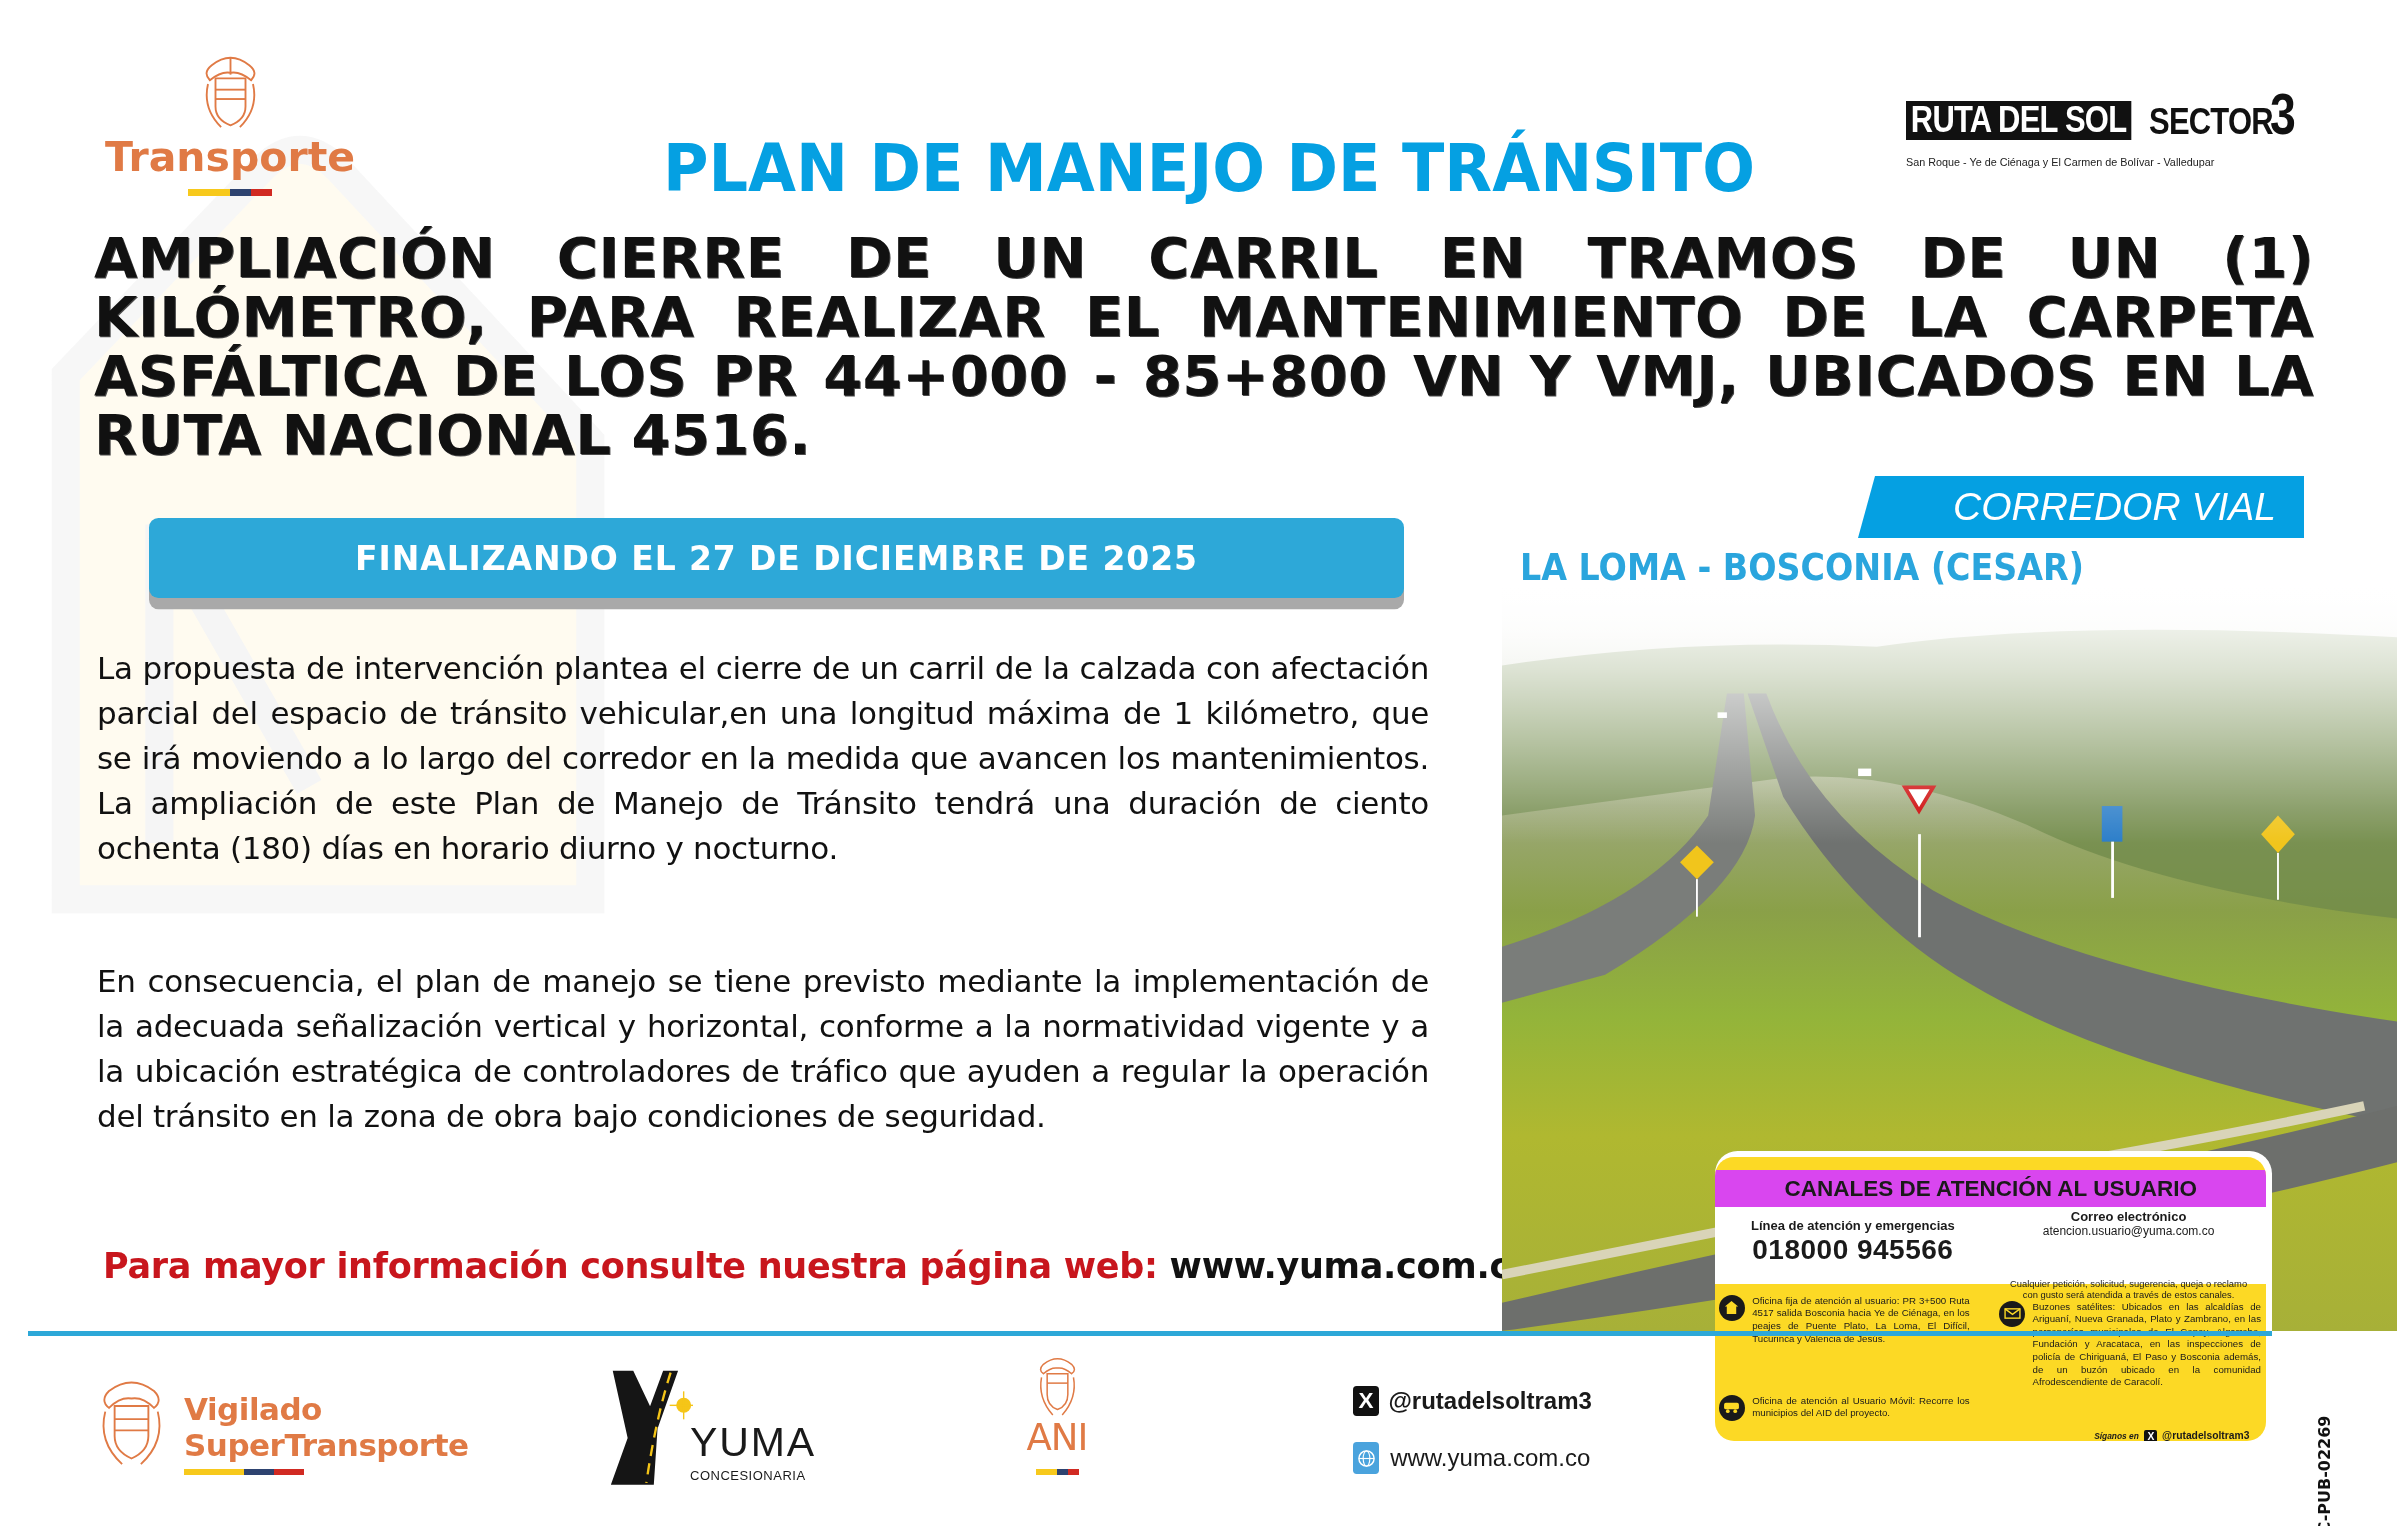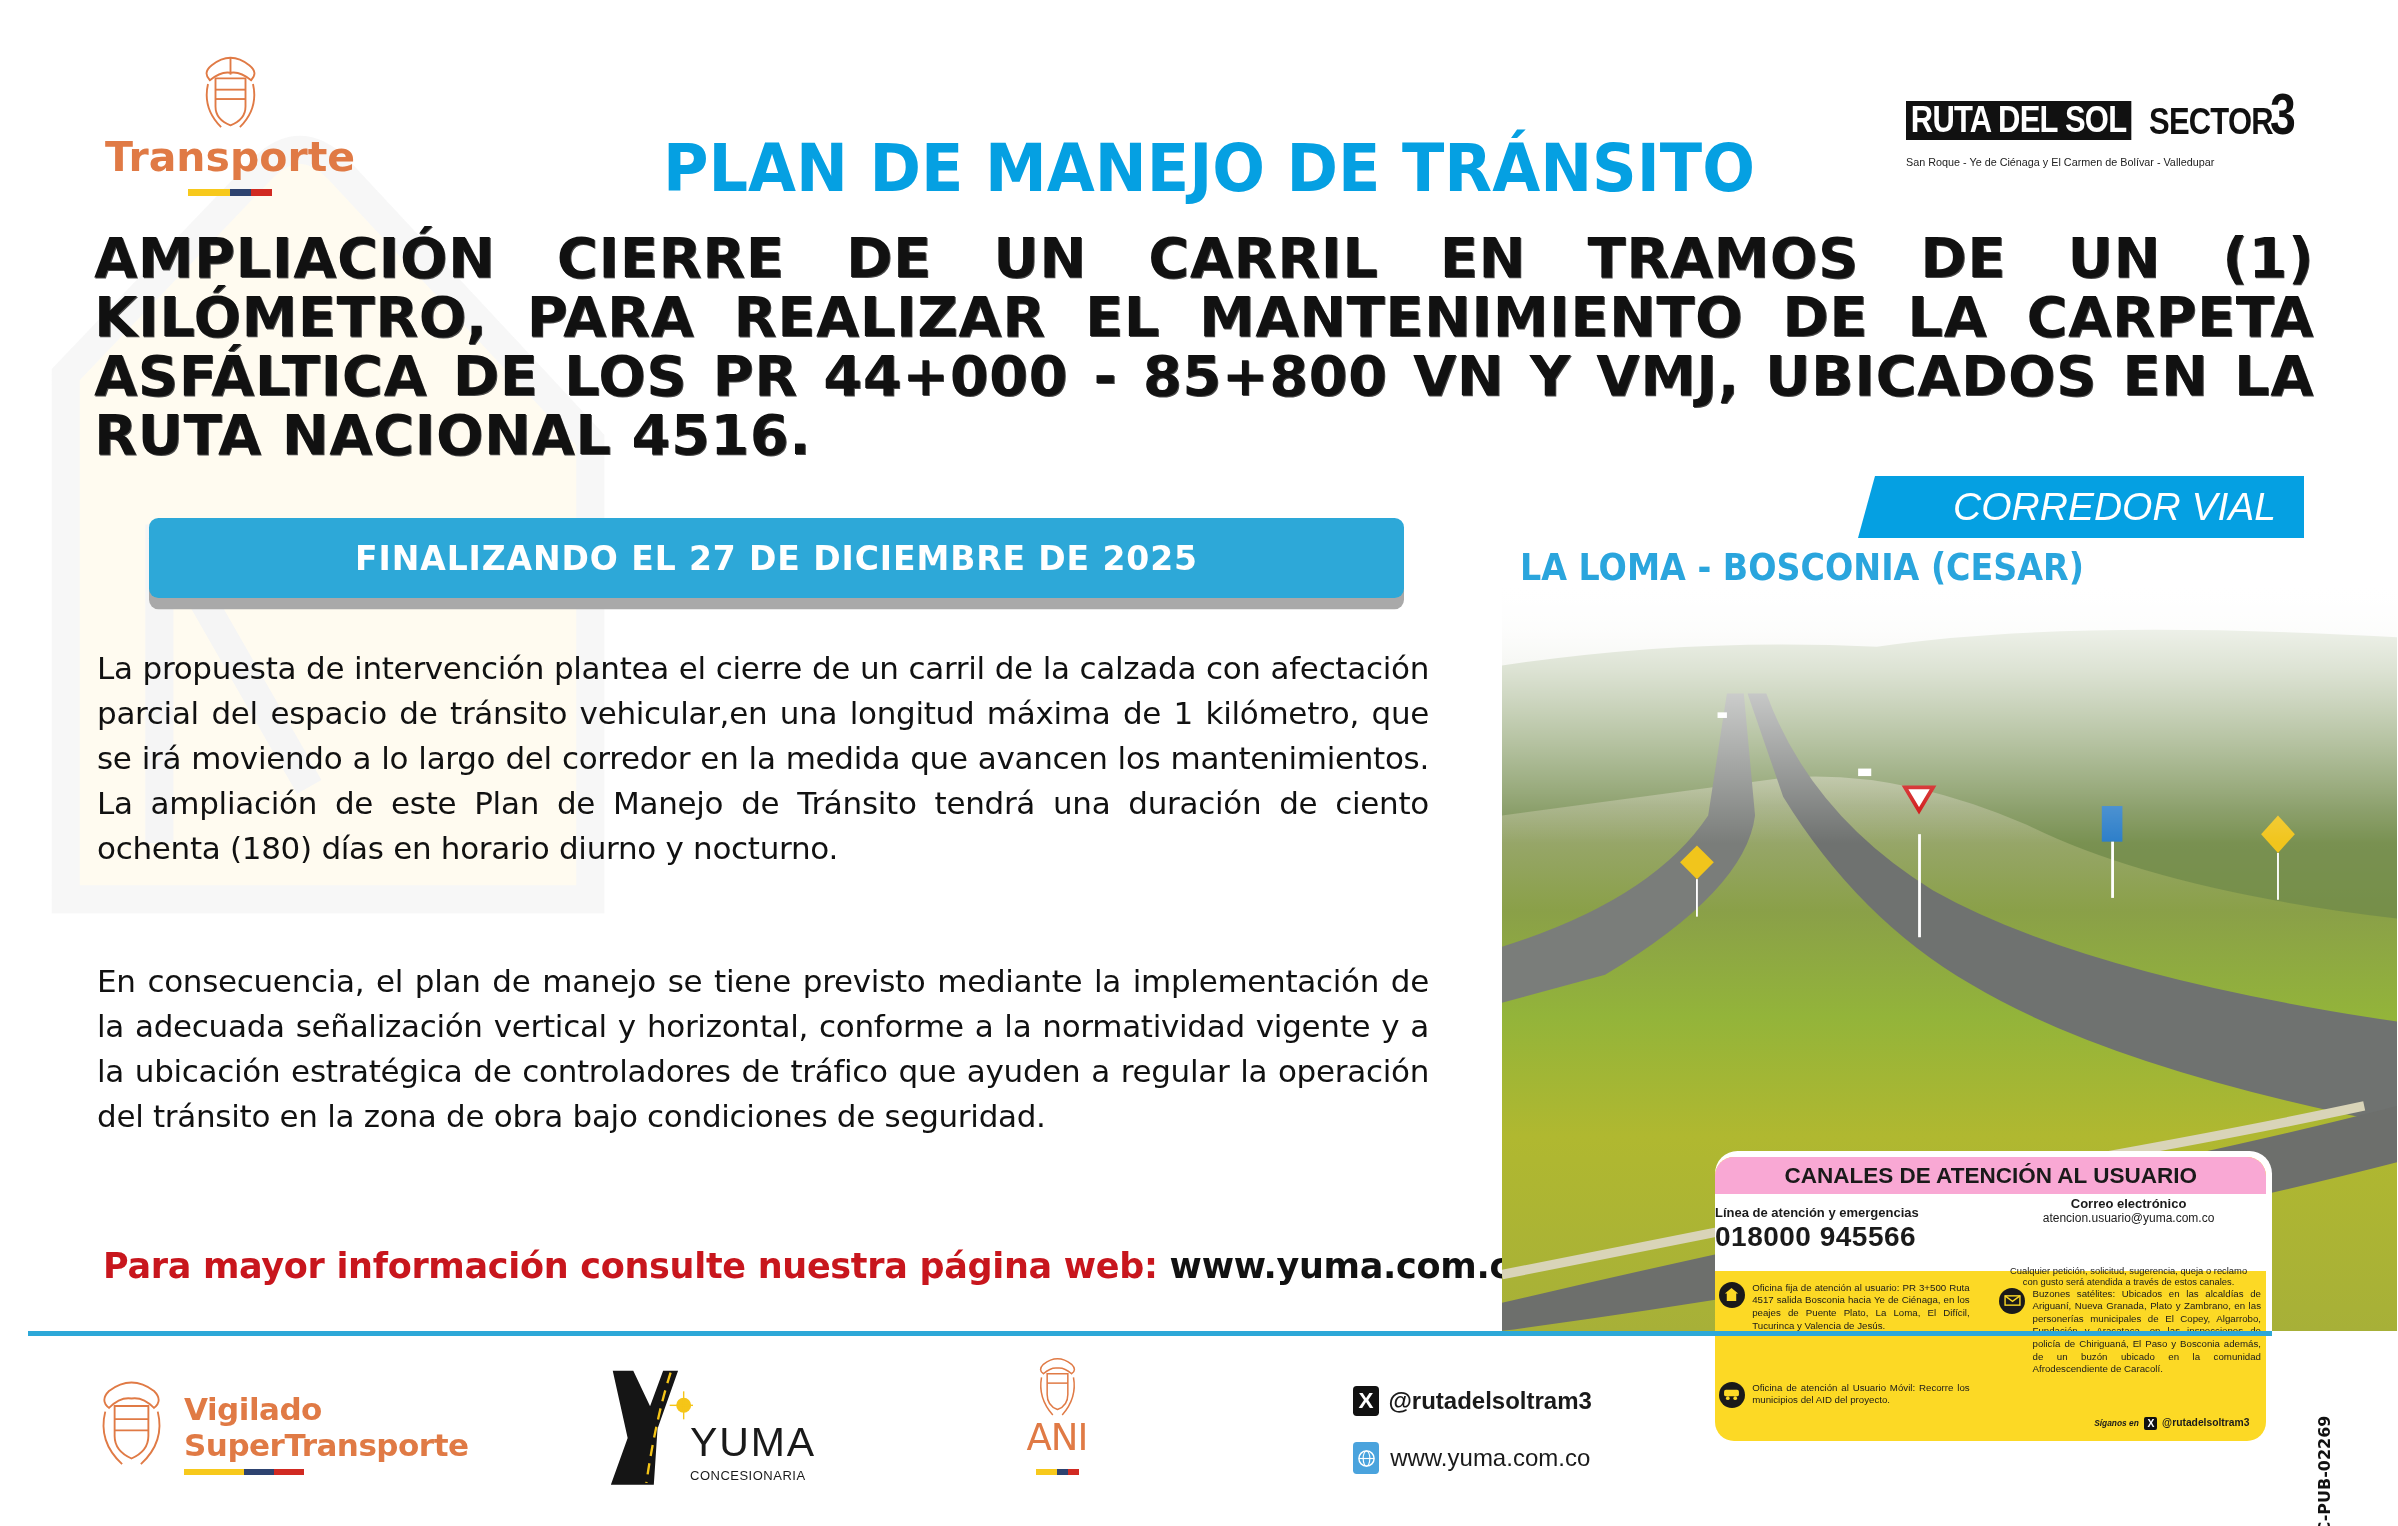--- a/index.html
+++ b/index.html
@@ -105,25 +105,25 @@
     white-space: nowrap;
   }
 
   
   .card {
     position: absolute; left: 1715px; top: 1151px; width: 557px; height: 296px;
     background: #ffffff; border-radius: 22.5px; padding: 5.6px 5.6px 5.6px 0;
   }
   .card-inner { position: relative; width: 100%; height: 100%; border-radius: 19px; overflow: hidden; background: #fcd925; }
   .card-head {
-    height: 37px; background: #f9a8d4; text-align: center; font-family: "Liberation Sans", sans-serif; font-weight: bold;
-    font-size: 22.5px; line-height: 37px; color: #1a1a1a; letter-spacing: 0px;
+    height: 37px; background: #d946ef; text-align: center; font-family: "Liberation Sans", sans-serif; font-weight: bold;
+    font-size: 22.5px; line-height: 37px; color: #1a1a1a; letter-spacing: 0px; margin-top: 13px;
   }
   .card-white { height: 77px; background: #ffffff; display: flex; }
-  .card-white .left { width: 50%; padding-top: 11.2px; }
+  .card-white .left { width: 50%; text-align: center; padding-top: 11.2px; }
   .card-white .left .lbl { font-size: 13px; font-weight: bold; color: #1a1a1a; }
   .card-white .left .num { font-size: 28px; font-weight: bold; color: #1a1a1a; line-height: 34px; letter-spacing: 0.5px; }
   .card-white .right { width: 50%; text-align: center; padding-top: 2.8px; }
   .card-white .right .lbl { font-size: 13px; font-weight: bold; color: #1a1a1a; line-height: 15px; }
   .card-white .right .mail { font-size: 12px; color: #1a1a1a; line-height: 14px; }
   .card-white .right .note { font-size: 9.4px; color: #1a1a1a; line-height: 10.8px; padding: 0 11.2px; margin-top: 41px; }
 
   .card-body { position: relative; height: 167px; font-size: 9.7px; line-height: 12.6px; color: #1a1a1a; }
   .item { position: absolute; display: flex; }
   .item .ic {

